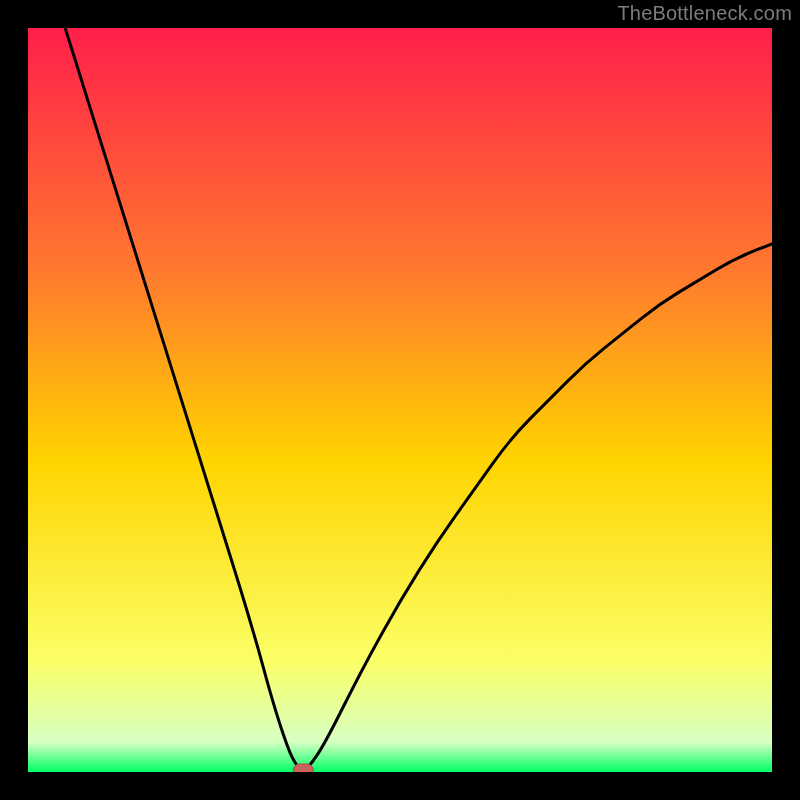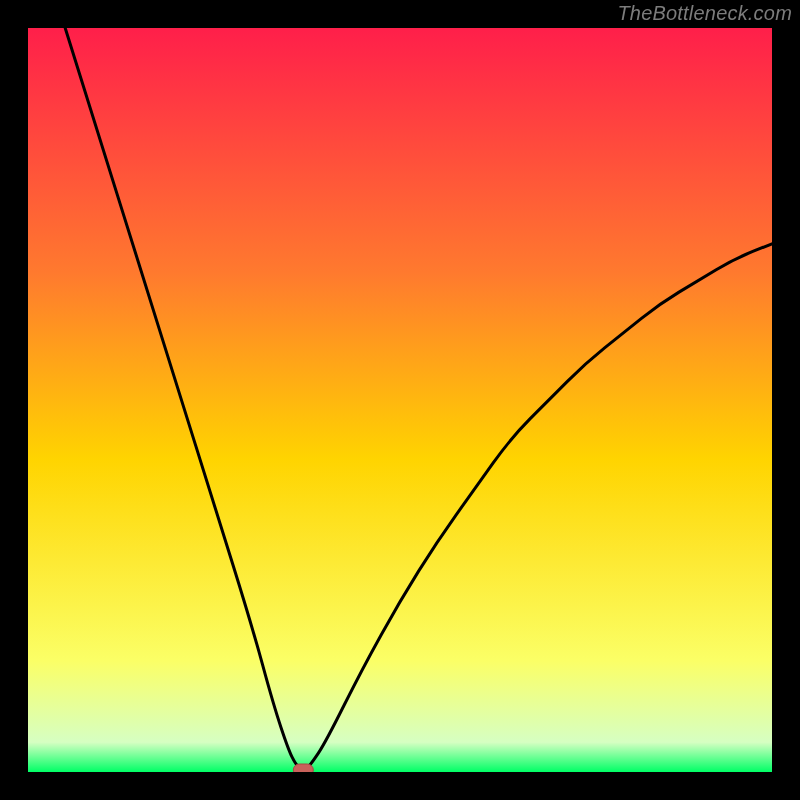--- a/index.html
+++ b/index.html
@@ -20,21 +20,20 @@
     background: #000;
   }
   .attribution {
     position: absolute;
     top: 2px;
     right: 8px;
     color: #7c7c7c;
     font-size: 20px;
     letter-spacing: 0.2px;
     font-weight: 400;
-    font-style: italic;
   }
   .plot-area {
     position: absolute;
     left: 28px;
     top: 28px;
     width: 744px;
     height: 744px;
   }
   .plot-area svg {
     width: 744px;

